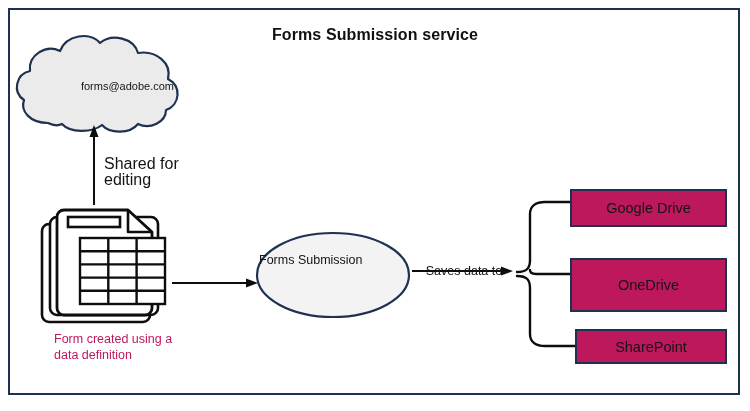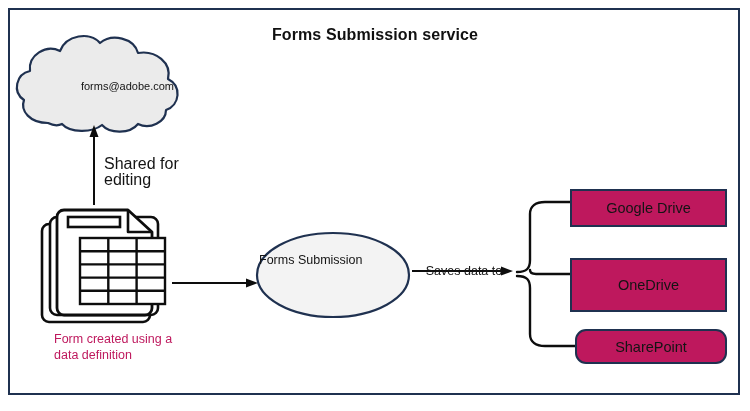--- a/index.html
+++ b/index.html
@@ -97,21 +97,21 @@
     border: 2px solid #1f3150;
     background: #be185d;
     display: flex;
     align-items: center;
     justify-content: center;
     font-size: 14.5px;
     color: #141414;
   }
   #box-google  { left: 570px; top: 189px; width: 157px; height: 38px; }
   #box-onedrive{ left: 570px; top: 258px; width: 157px; height: 54px; }
-  #box-share   { left: 575px; top: 329px; width: 152px; height: 35px; border-radius: 11px; }
+  #box-share   { left: 575px; top: 329px; width: 152px; height: 35px; }
 </style>
 </head>
 <body>
 
 <div id="canvas">
 
   <div id="frame"></div>
 
   <div id="title">Forms Submission service</div>
 

